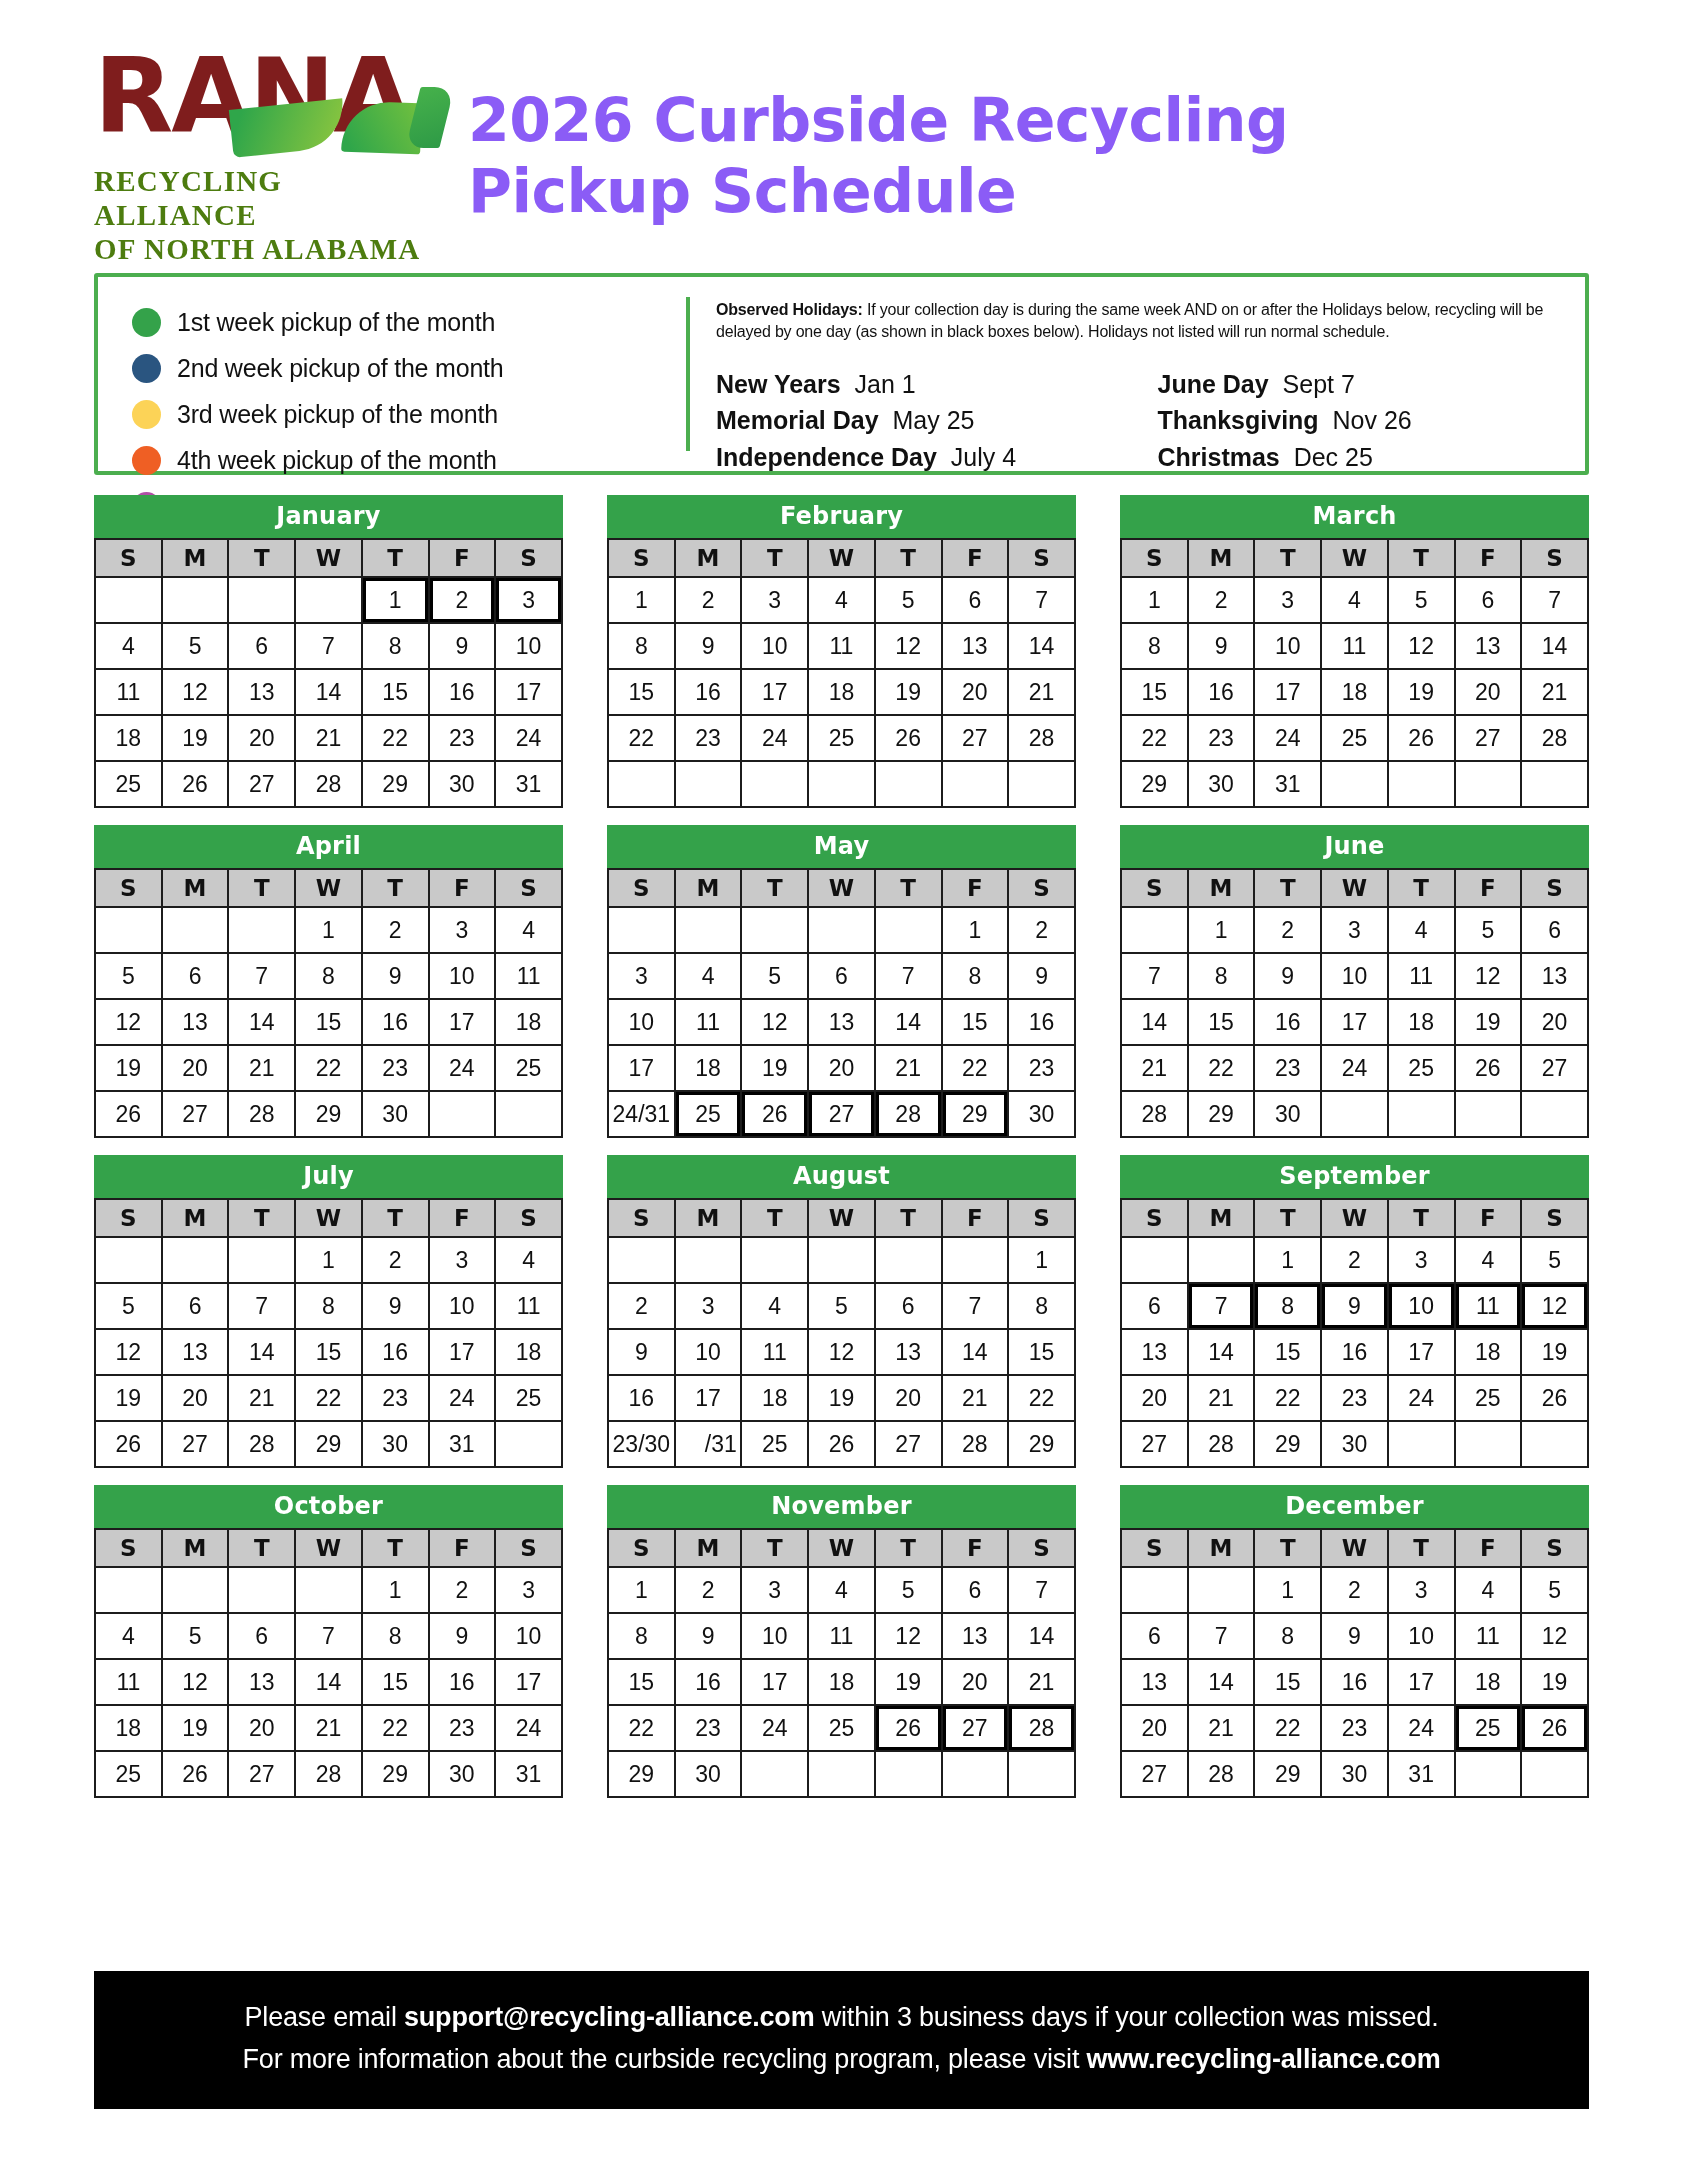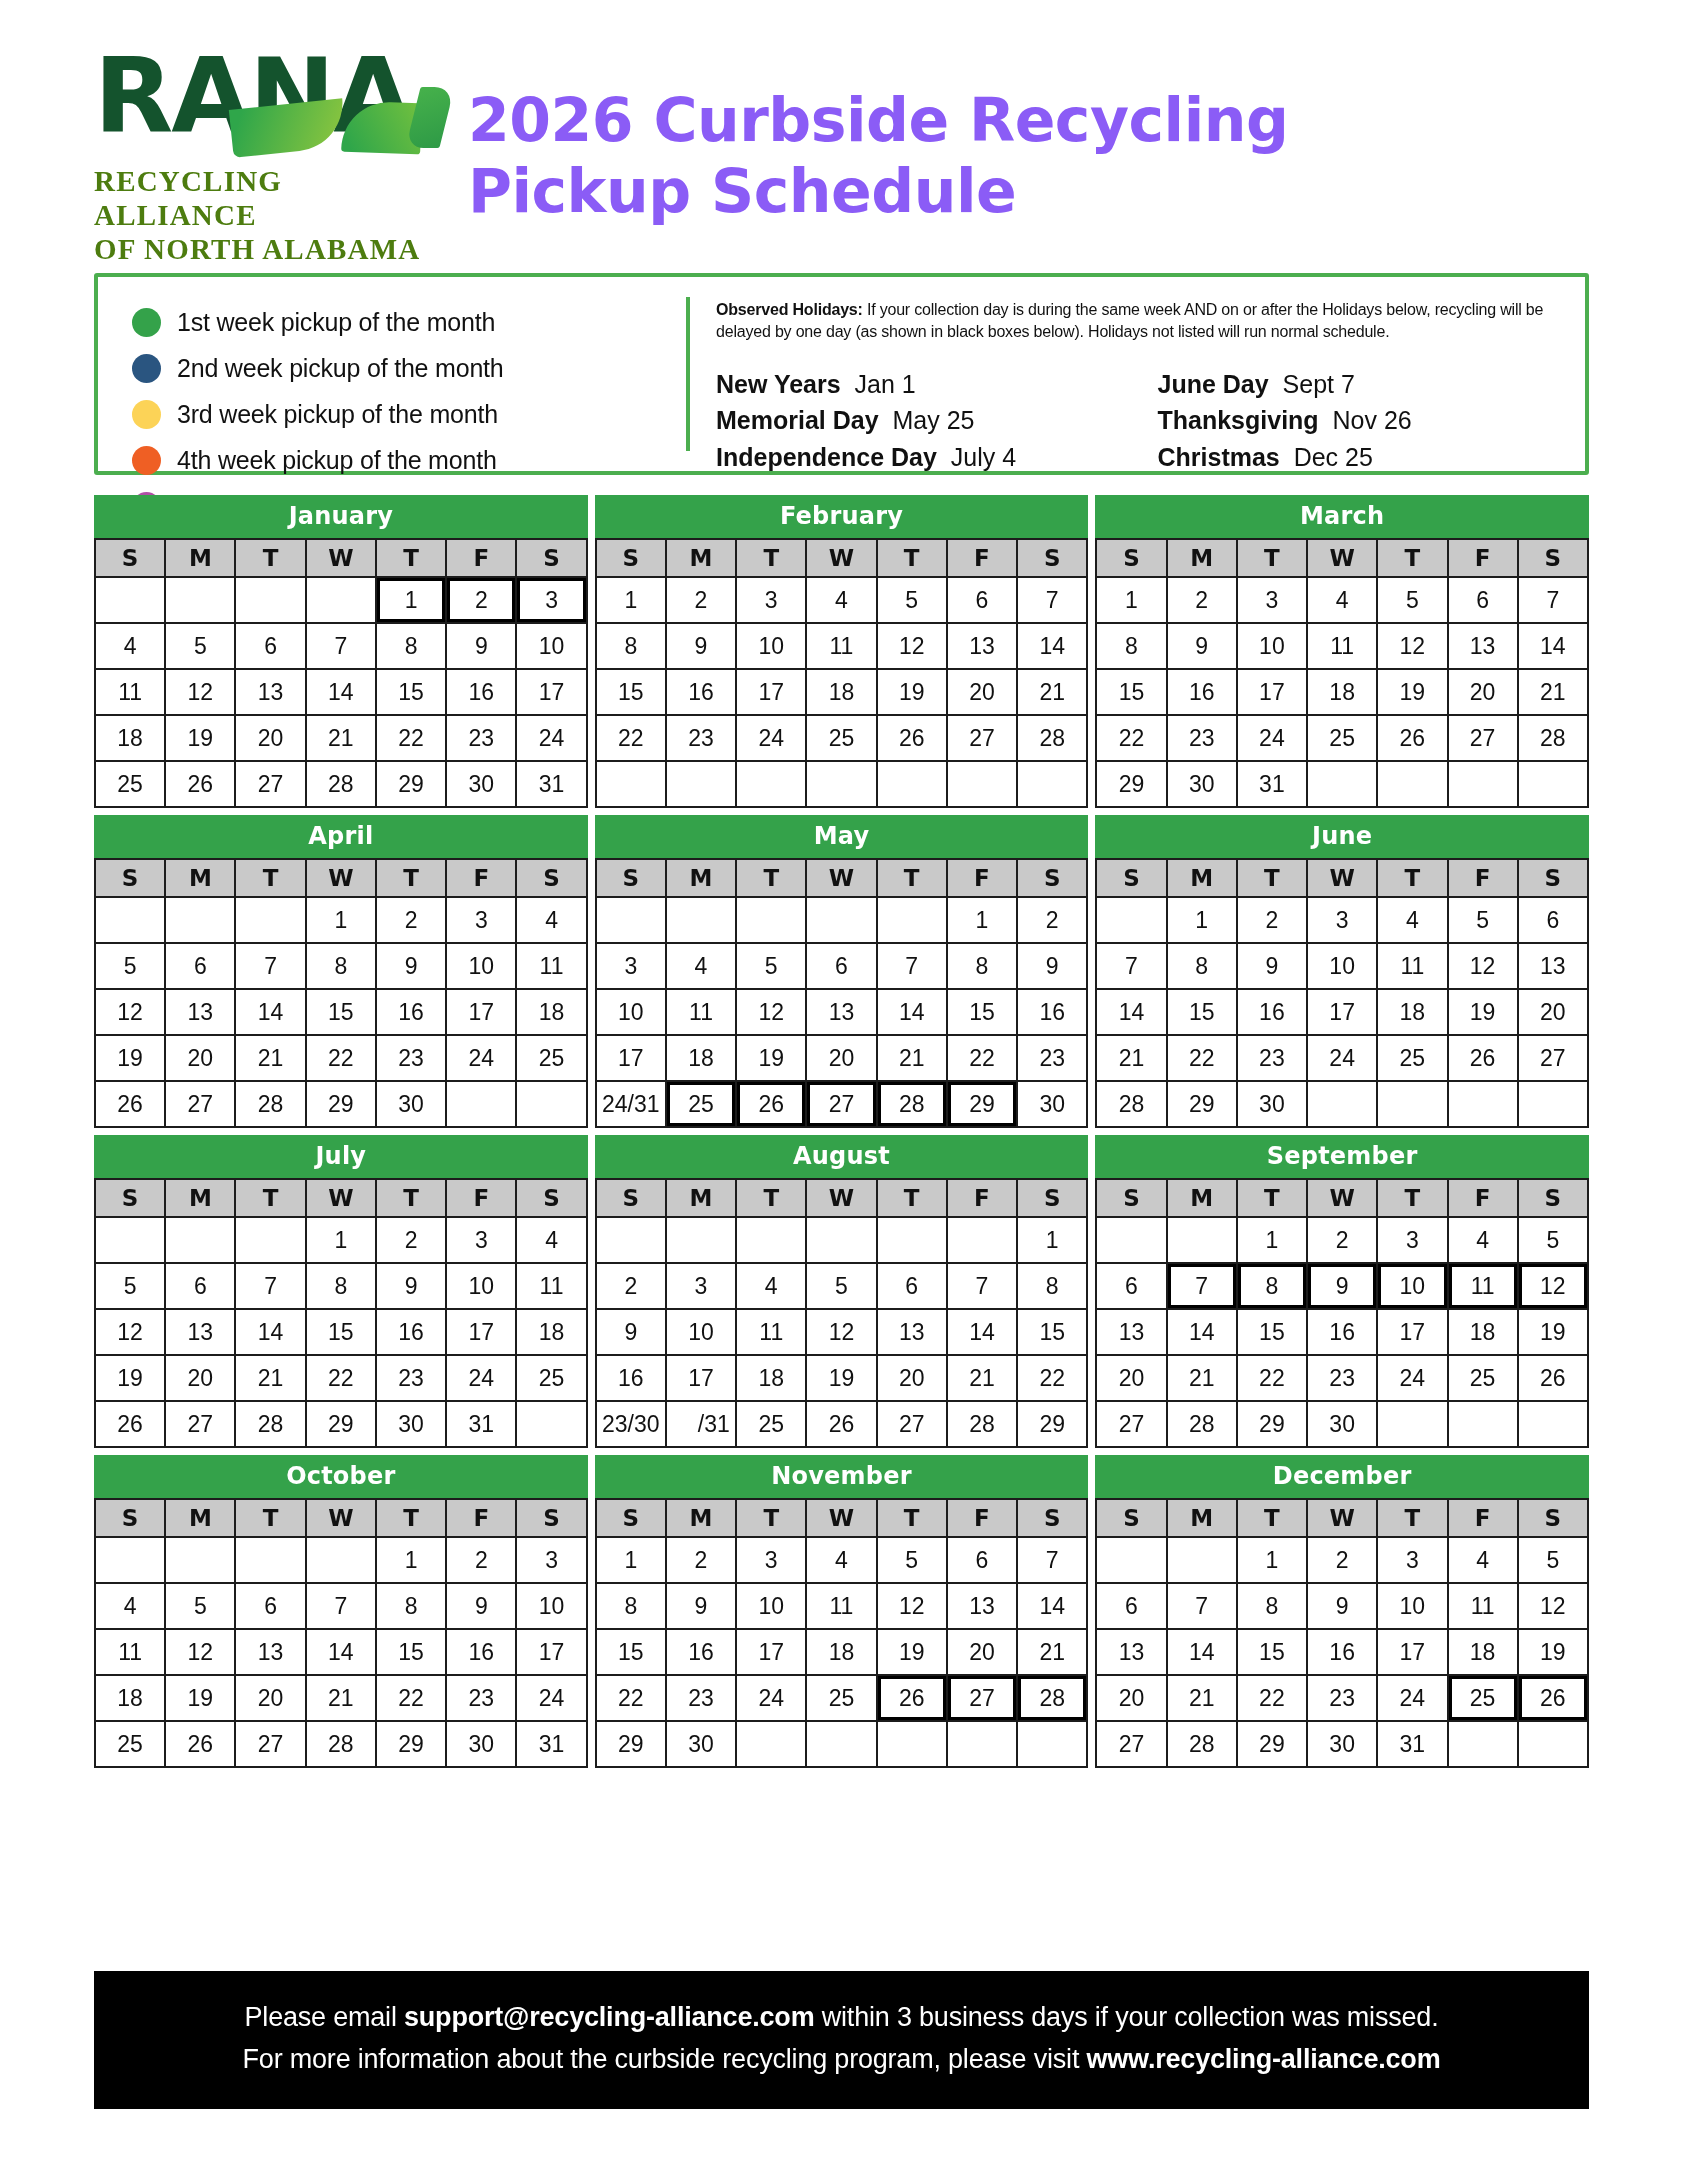--- a/index.html
+++ b/index.html
@@ -18,21 +18,21 @@
     padding:54px 0 0 94px;
     height:257px; box-sizing:border-box;
   }
   .logo{width:356px; flex:0 0 356px; position:relative;}
   .logo-word{
     position:relative;
     font-family:"DejaVu Sans", sans-serif;
     font-weight:bold;
     font-size:103px;
     letter-spacing:-2px;
-    color:#14532d;
+    color:#7f1d1d;
     line-height:1;
     height:109px;
   }
   .logo-leaf1{
     position:absolute; left:137px; top:59px; width:114px; height:48px;
     background:linear-gradient(115deg,#2fa64a 10%,#8cc63f 95%);
     border-radius:0 0 69px 10px;
     transform:rotate(-6deg);
   }
   .logo-leaf2{
@@ -90,21 +90,20 @@
   .hol-line b{font-weight:bold;}
   .hol-line span{font-weight:normal;}
 
   
   .cal-grid{
     margin:20px 94px 0 94px;
     display:grid;
     grid-template-columns:repeat(3, 1fr);
     column-gap:44px;
     row-gap:17px;
-    gap:7px;
   }
   .month{width:100%;}
   .month-name{
     background:#34a24a;
     color:#ffffff;
     text-align:center;
     font-family:"DejaVu Sans", sans-serif;
     font-weight:bold;
     font-size:24px;
     padding:7px 0 8px 0;

